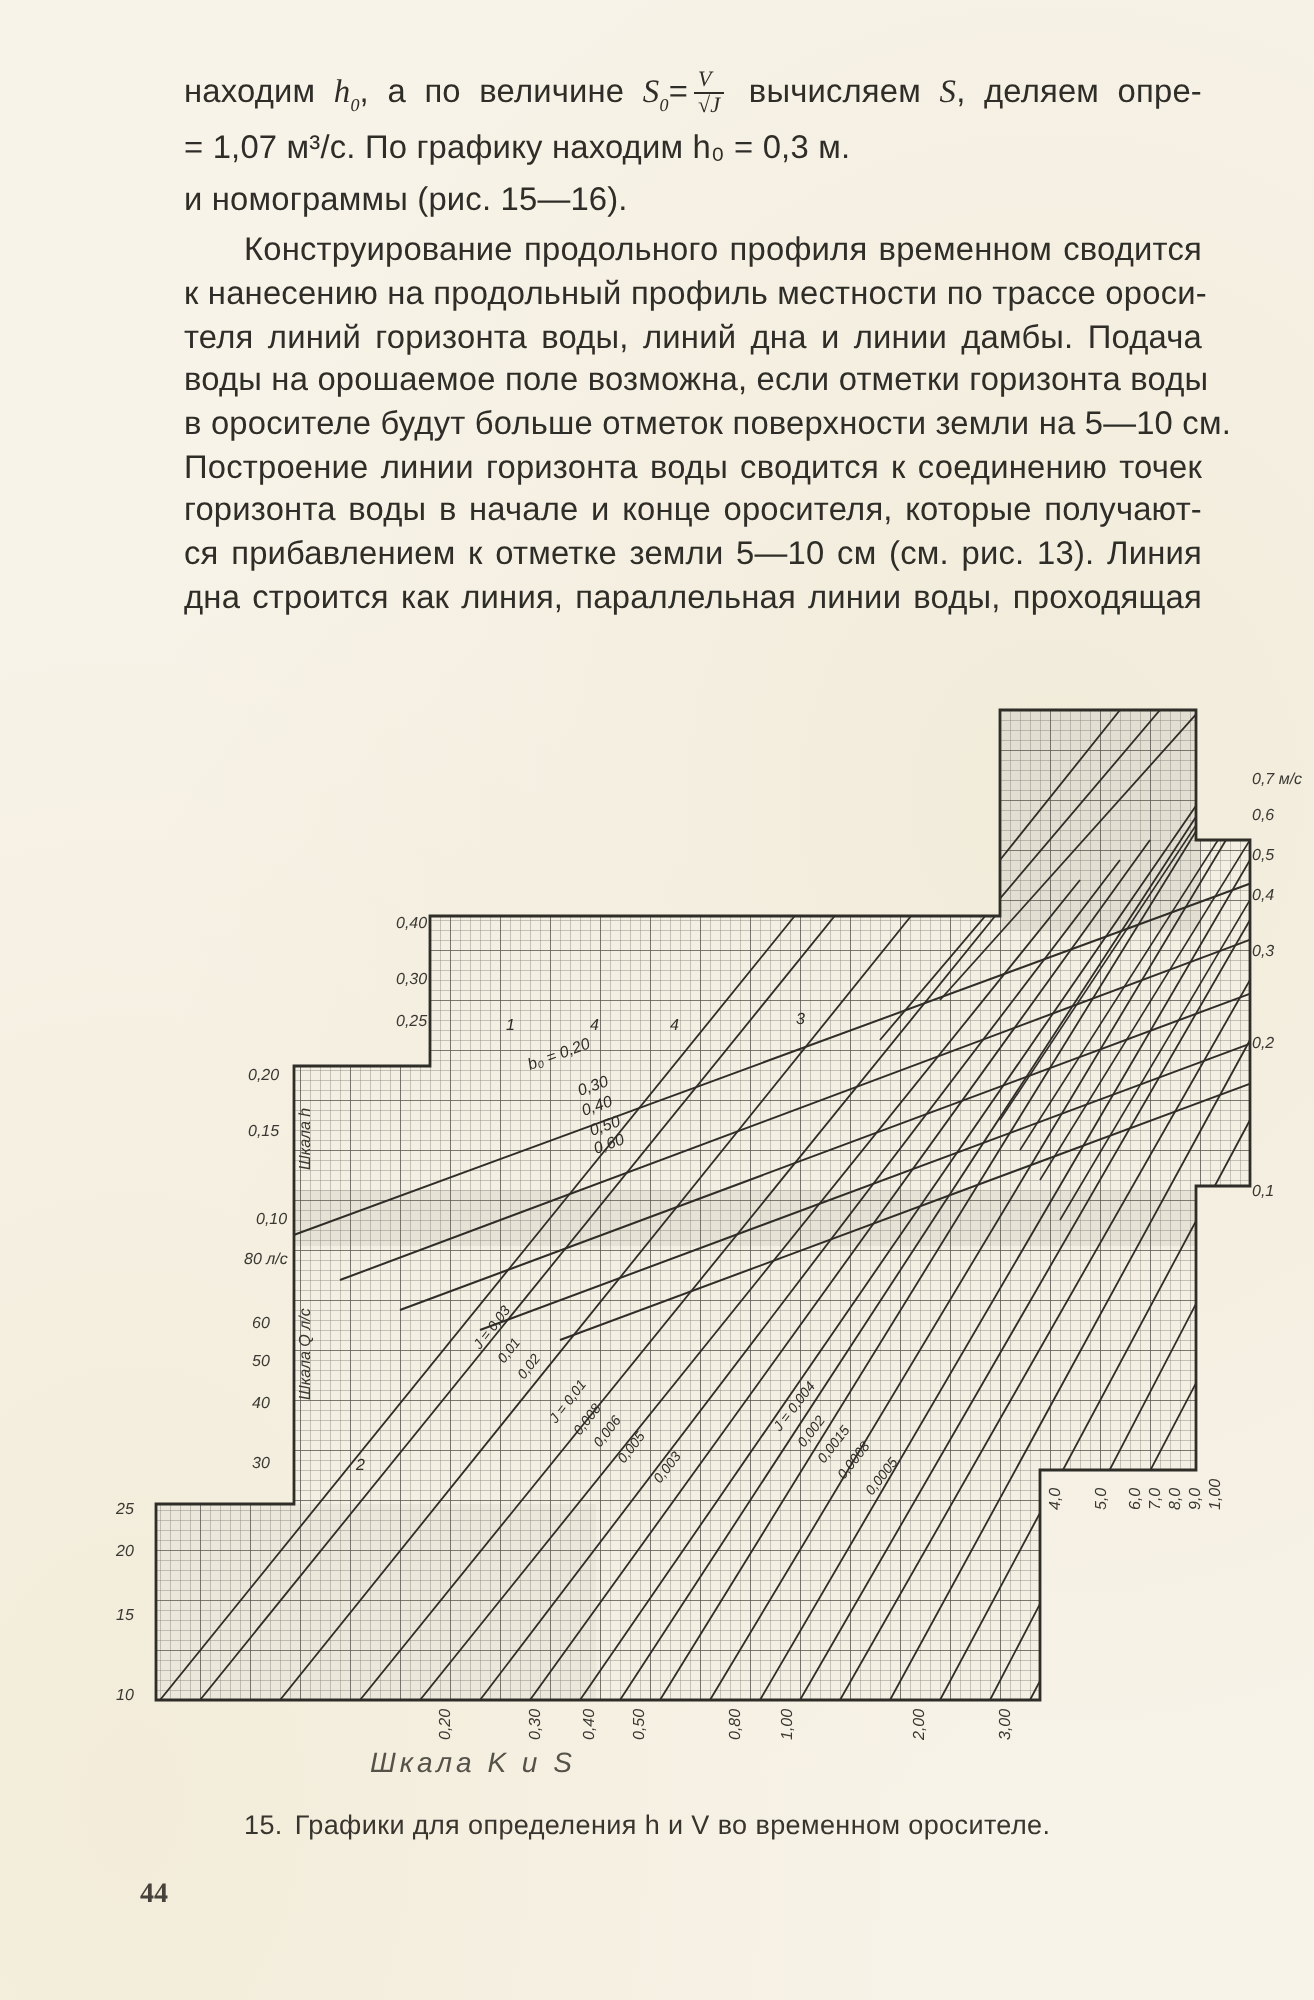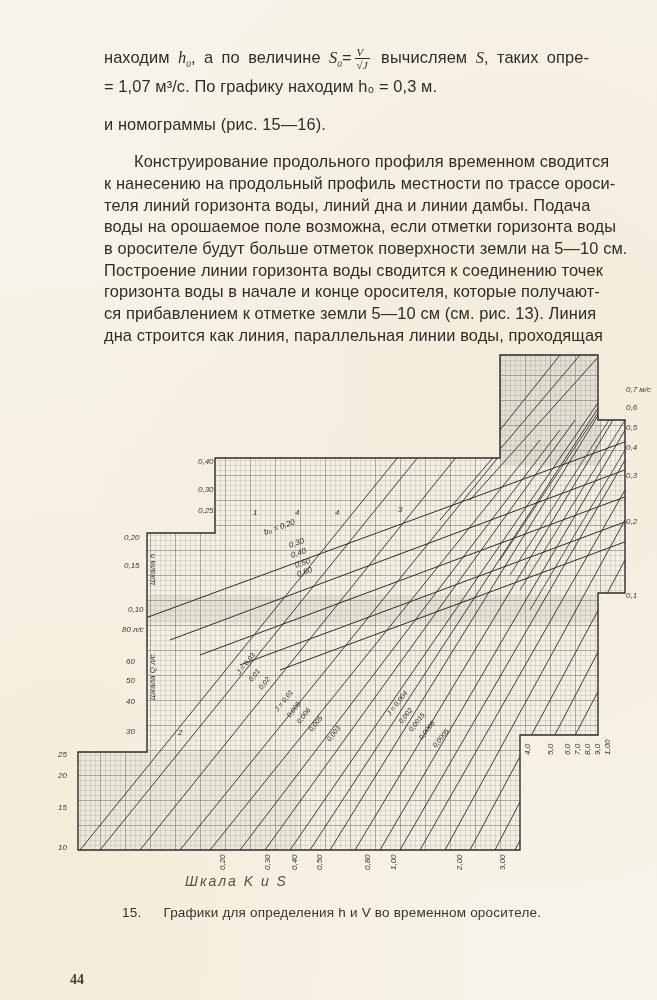--- a/index.html
+++ b/index.html
@@ -17,53 +17,53 @@
       radial-gradient(ellipse at 10% 90%, rgba(235,225,195,0.4), transparent 50%),
       #f7f3e8;
   }
   .text-block {
     position:absolute; left:88px; top:30px; width:517px;
     font-size:16.4px; line-height:21.7px;
     text-align:justify; letter-spacing:0.1px;
     font-family:"Liberation Sans Narrow","Liberation Sans", sans-serif;
     font-stretch:condensed;
   }
-  .text-block p { margin:16px; }
+  .text-block p { margin:4px; }
   .line { display:block; white-space:nowrap; text-align:justify; text-align-last:justify; }
   .line.last { text-align-last:left; }
   .math { font-family:"Liberation Serif", serif; font-style:italic; }
   .frac { display:inline-block; vertical-align:middle; text-align:center; font-size:11px; line-height:12px; margin:0 3px; }
   .frac .num { display:block; border-bottom:1px solid #2f2d28; padding:0 2px; }
   .frac .den { display:block; padding:0 2px; }
   .figure { position:absolute; left:0; top:340px; width:657px; height:540px; }
   .caption {
     position:absolute; left:122px; top:905px;
     font-size:13.5px; font-family:"Liberation Sans", sans-serif; letter-spacing:0.2px;
     color:#38352f;
   }
-  .caption .num { margin-right:22px; }
+  .caption .num { margin-right:6px; }
   .page-number {
     position:absolute; left:70px; top:940px;
-    font-size:14px; font-weight:bold; font-family:"Liberation Serif", serif; color:#45423b;margin-top:32px;
+    font-size:14px; font-weight:bold; font-family:"Liberation Serif", serif; color:#45423b;
   }
   .scale-label {
     position:absolute; left:185px; top:873px;
     font-size:14px; font-style:italic; font-family:"Liberation Sans", sans-serif; color:#55524a;
     letter-spacing:2px;
   }
 </style>
 </head>
 <body>
 
 <div class="page-bg"></div>
 
 <div class="text-block">
   <p>
     <span class="line">
-      <span>находим </span><span class="math"><span>h</span><sub style="font-size:9px">0</sub></span><span>, а по величине </span><span class="math"><span>S</span><sub style="font-size:9px">0</sub></span><span>=</span><span class="frac math"><span class="num">V</span><span class="den">√J</span></span><span> вычисляем </span><span class="math">S</span><span>, таких опре-</span>
+      <span>находим </span><span class="math"><span>h</span><sub style="font-size:9px">0</sub></span><span>, а по величине </span><span class="math"><span>S</span><sub style="font-size:9px">0</sub></span><span>=</span><span class="frac math"><span class="num">V</span><span class="den">√J</span></span><span> вычисляем </span><span class="math">S</span><span>, деляем опре-</span>
     </span>
     <span class="line last">= 1,07 м³/с. По графику находим h₀ = 0,3 м.</span>
   </p>
   <p>
     <span class="line last">и номограммы (рис. 15—16).</span>
   </p>
   <p>
     <span class="line" style="padding-left:30px">Конструирование продольного профиля временном сводится</span>
     <span class="line">к нанесению на продольный профиль местности по трассе ороси-</span>
     <span class="line">теля линий горизонта воды, линий дна и линии дамбы. Подача</span>

